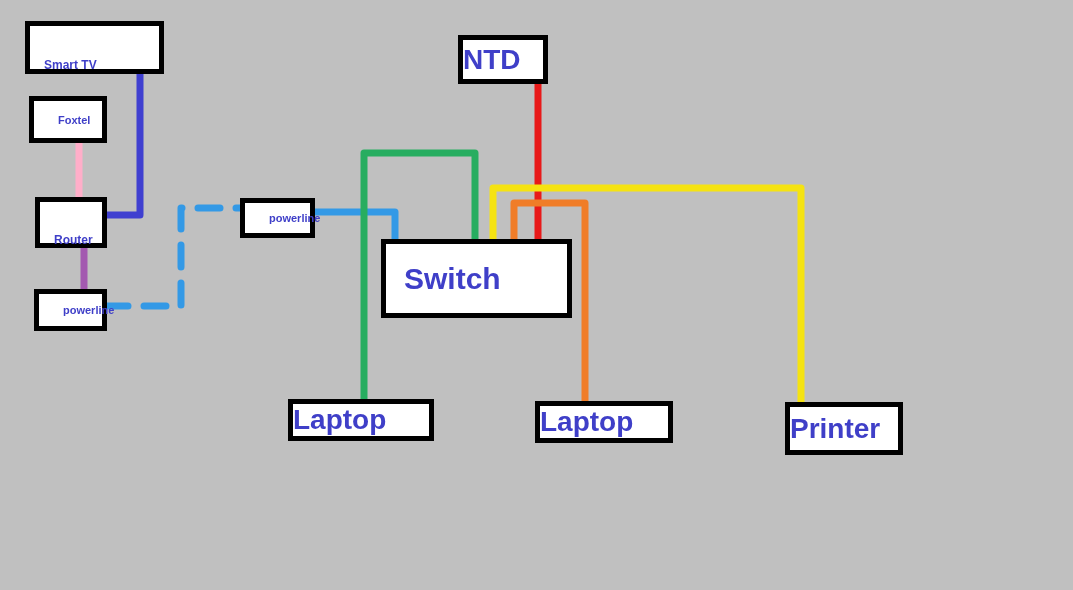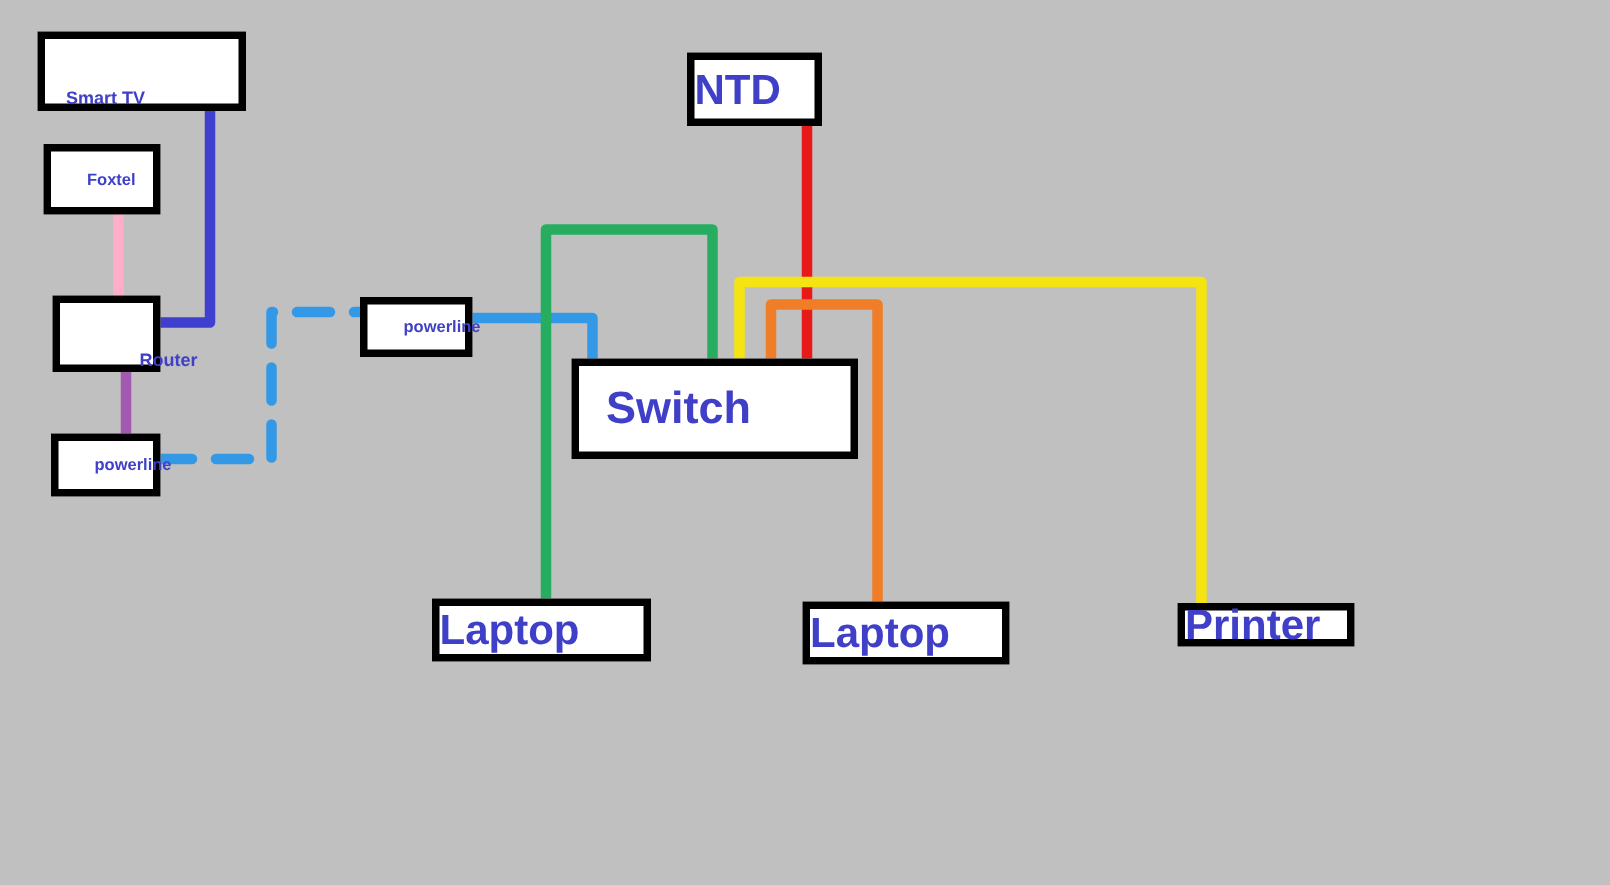--- a/index.html
+++ b/index.html
@@ -64,37 +64,37 @@
       <polyline points="475,243 475,153 364,153 364,401" fill="none" stroke="#27ad60" stroke-width="7" stroke-linecap="round" stroke-linejoin="round"></polyline>
       <polyline points="514,243 514,203 585,203 585,403" fill="none" stroke="#f07d28" stroke-width="7" stroke-linecap="round" stroke-linejoin="round"></polyline>
       <polyline points="493,243 493,188 801,188 801,404" fill="none" stroke="#f5e312" stroke-width="7" stroke-linecap="round" stroke-linejoin="round"></polyline>
     </svg>
 <div class="node md" style="left: 25px; top: 21px; width: 139px; height: 53px;">
       <span class="label">Smart TV</span>
     </div>
     <div class="node sm" style="left: 29px; top: 96px; width: 78px; height: 47px;">
       <span class="label">Foxtel</span>
     </div>
-    <div class="node md" style="left: 35px; top: 197px; width: 72px; height: 51px; padding-left: 39px;">
+    <div class="node md" style="left: 35px; top: 197px; width: 72px; height: 51px;">
       <span class="label">Router</span>
     </div>
     <div class="node sm" style="left: 34px; top: 289px; width: 73px; height: 42px;">
       <span class="label">powerline</span>
     </div>
     <div class="node sm" style="left: 240px; top: 198px; width: 75px; height: 40px;">
       <span class="label">powerline</span>
     </div>
     <div class="node lg" style="left: 458px; top: 35px; width: 90px; height: 49px;">
       <span class="label">NTD</span>
     </div>
-    <div class="node xl" style="left: 381px; top: 239px; width: 191px; height: 67px;">
+    <div class="node xl" style="left: 381px; top: 239px; width: 191px; height: 79px;">
       <span class="label">Switch</span>
     </div>
     <div class="node lg" style="left: 288px; top: 399px; width: 146px; height: 42px;">
       <span class="label">Laptop</span>
     </div>
     <div class="node lg" style="left: 535px; top: 401px; width: 138px; height: 42px;">
       <span class="label">Laptop</span>
     </div>
-    <div class="node lg" style="left: 785px; top: 402px; width: 118px; height: 29px;">
+    <div class="node lg" style="left: 785px; top: 402px; width: 118px; height: 53px;">
       <span class="label">Printer</span>
     </div>
   </div>
 
 </body></html>

